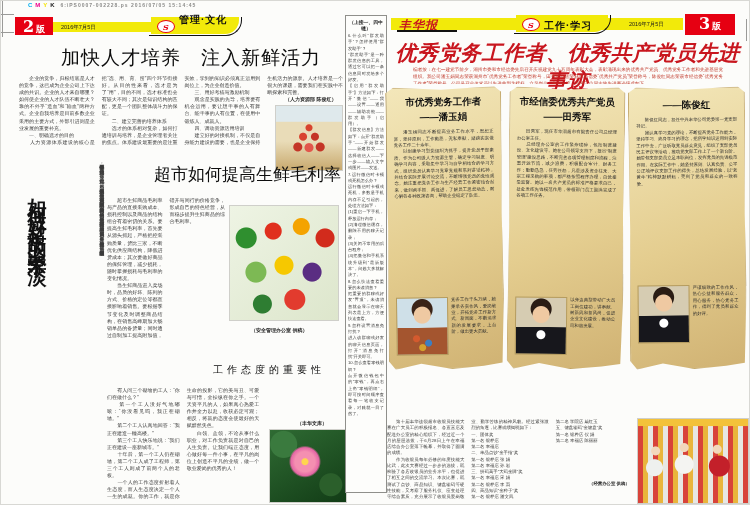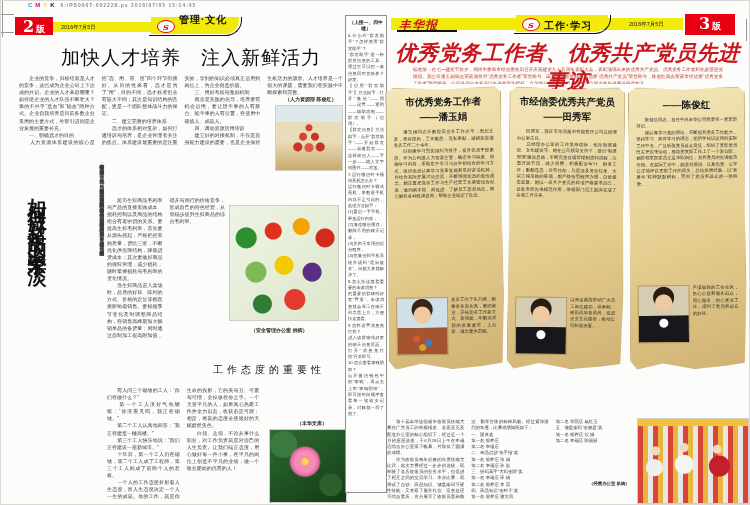--- a/index.html
+++ b/index.html
@@ -145,20 +145,21 @@
 　　四、调动资源活用培训
 　　建立好的对接机制，不仅是自身能力建设的需要，也是企业保持生机活力的源泉。人才培养是一个很大的课题，需要我们在实践中不断探索和完善。</div>
   <div class="abs byline" style="left:282px;top:95px">（人力资源部  陈俊红）</div>
   <div class="abs photo ph-beach" style="left:274px;top:104px;width:68px;height:66px"></div>
 
   <div class="abs" style="left:16px;top:156px;width:88px;height:346px">
     <div class="abs vert offtitle" style="left:8px;top:26px;height:310px">如何做好超市的淡季不淡</div>
     <div class="abs vert offbody" style="right:0;top:4px;width:44px;height:338px">每一个行业基本上都有淡旺季之分，快速消费品行业如此，服装行业、汽车行业也如此，超市亦然。淡季是销售人员最头疼的季节。要想做到淡季不淡，首先销售人员要调整好心态，淡季正是练内功的好时机；其次要分析顾客的消费习惯，挖掘新的销售增长点，用促销活动聚集人气；第三要做好商品结构调整，增加应季商品的比重；第四要抓好员工培训，提升服务水平，用优质的服务留住顾客。只要方法得当，淡季同样可以做出好的业绩。</div>
   </div>
 
+  <div class="abs headline" style="left:130px;top:162px;width:210px;font-size:17px">超市如何提高生鲜毛利率</div>
   <div class="abs body-txt cols2" style="left:106px;top:196px;width:118px;height:142px">　　超市生鲜商品毛利率与产品的直接采购成本、损耗控制以及商品的结构组合有着密切的关系。要提高生鲜毛利率，首先要从源头抓起，严格把控采购质量，货比三家，不断优化供应商结构，降低进货成本；其次要做好商品的保鲜管理，减少损耗，随时掌握损耗与毛利率的变化情况。
 　　当生鲜商品进入卖场时，品质的好坏、陈列的方式、价格的定位等都直接影响着销售。要根据季节变化及时调整商品结构，在销售高峰期加大畅销单品的备货量；同时通过自制加工提高附加值，错开与同行的价格竞争，形成自己的特色经营，从而稳步提升生鲜商品的综合毛利率。</div>
   <div class="abs photo ph-veg" style="left:228px;top:204px;width:110px;height:116px"></div>
   <div class="abs byline" style="left:248px;top:326px">（安全管理办公室  供稿）</div>
 
   <div class="abs headline" style="left:128px;top:362px;width:196px;font-size:10px;letter-spacing:4px">工作态度的重要性</div>
   <div class="abs body-txt cols3" style="left:106px;top:386px;width:232px;height:116px">　　有人问三个砌墙的工人：“你们在做什么？”
 　　第一个工人没好气地嘟哝：“你没看见吗，我正在砌墙。”
 　　第二个工人认真地回答：“我正在建造一幢高楼。”
 　　第三个工人快乐地说：“我们正在建设一座新城市。”

